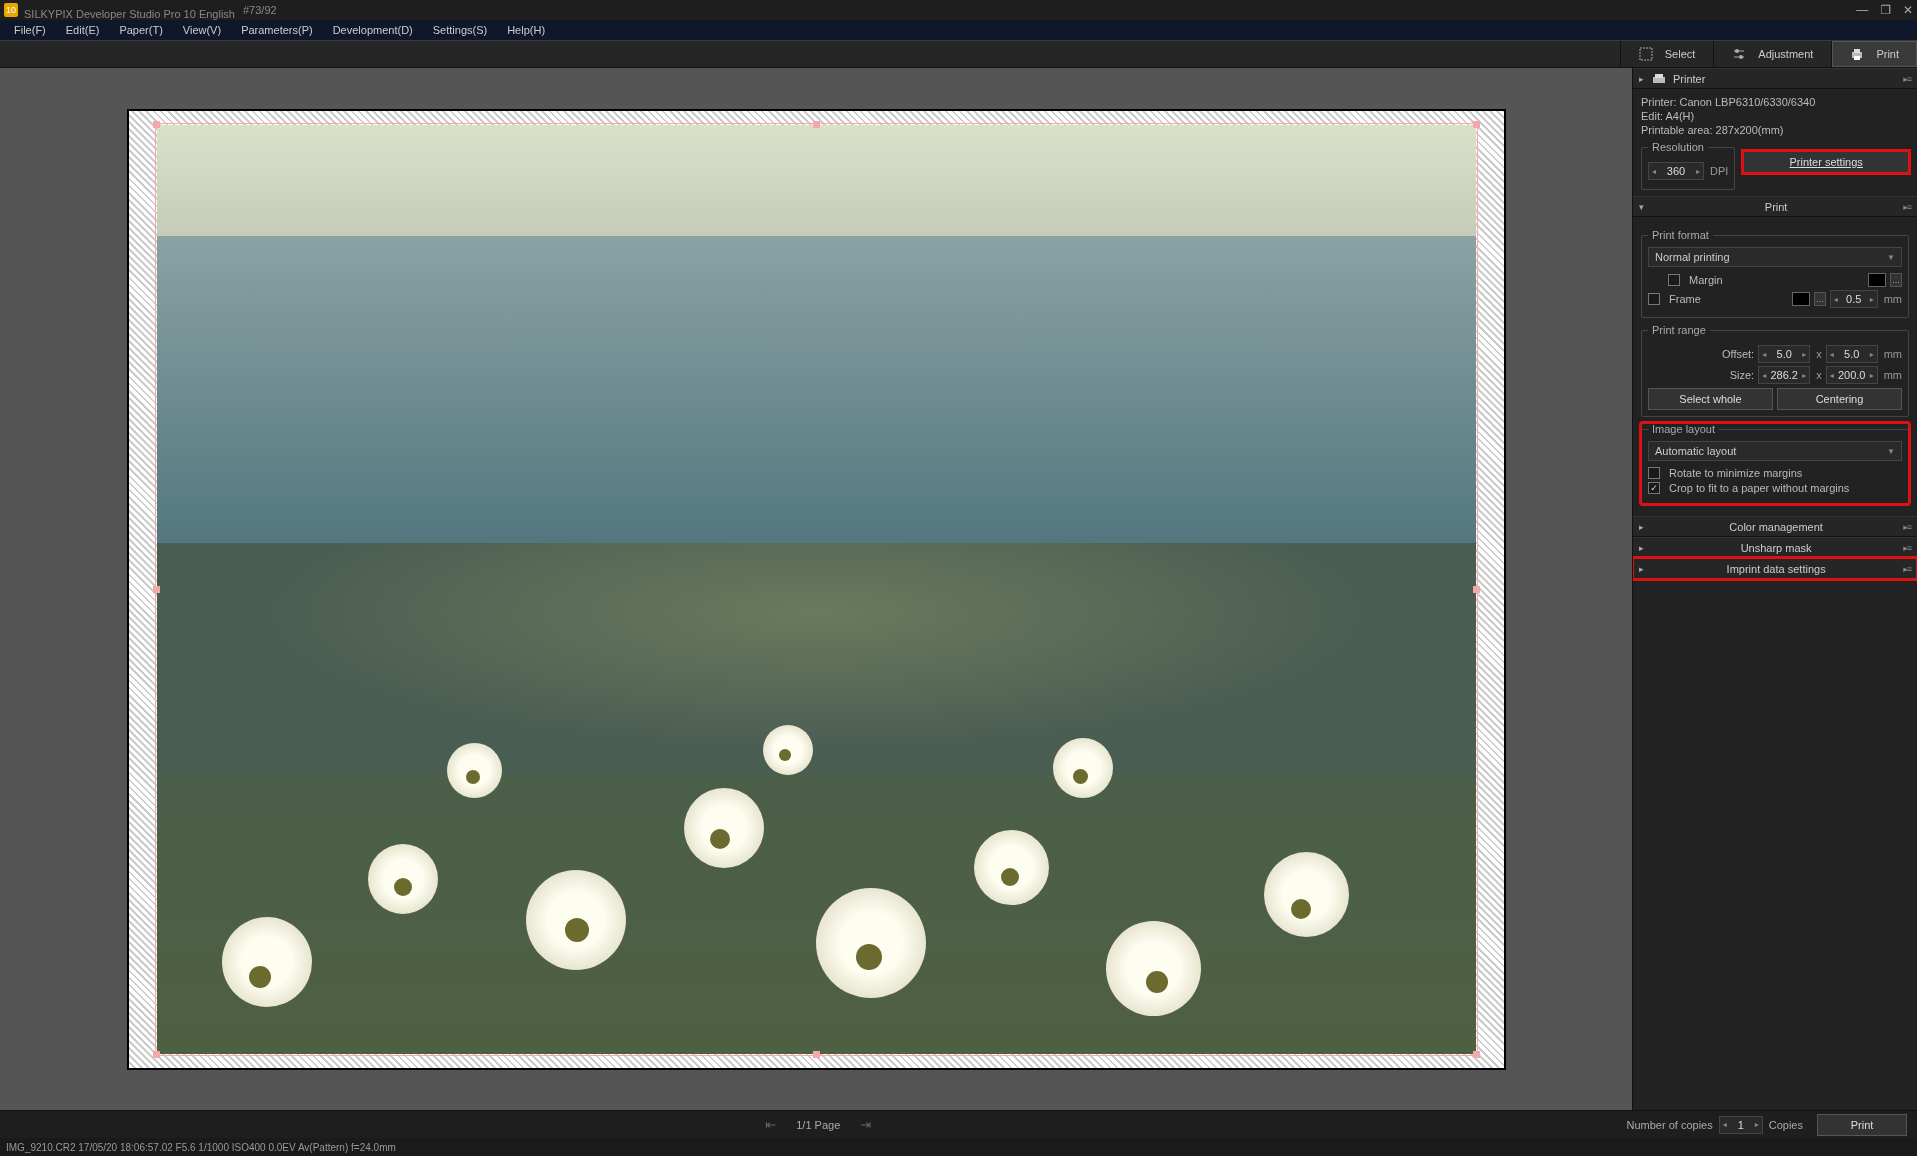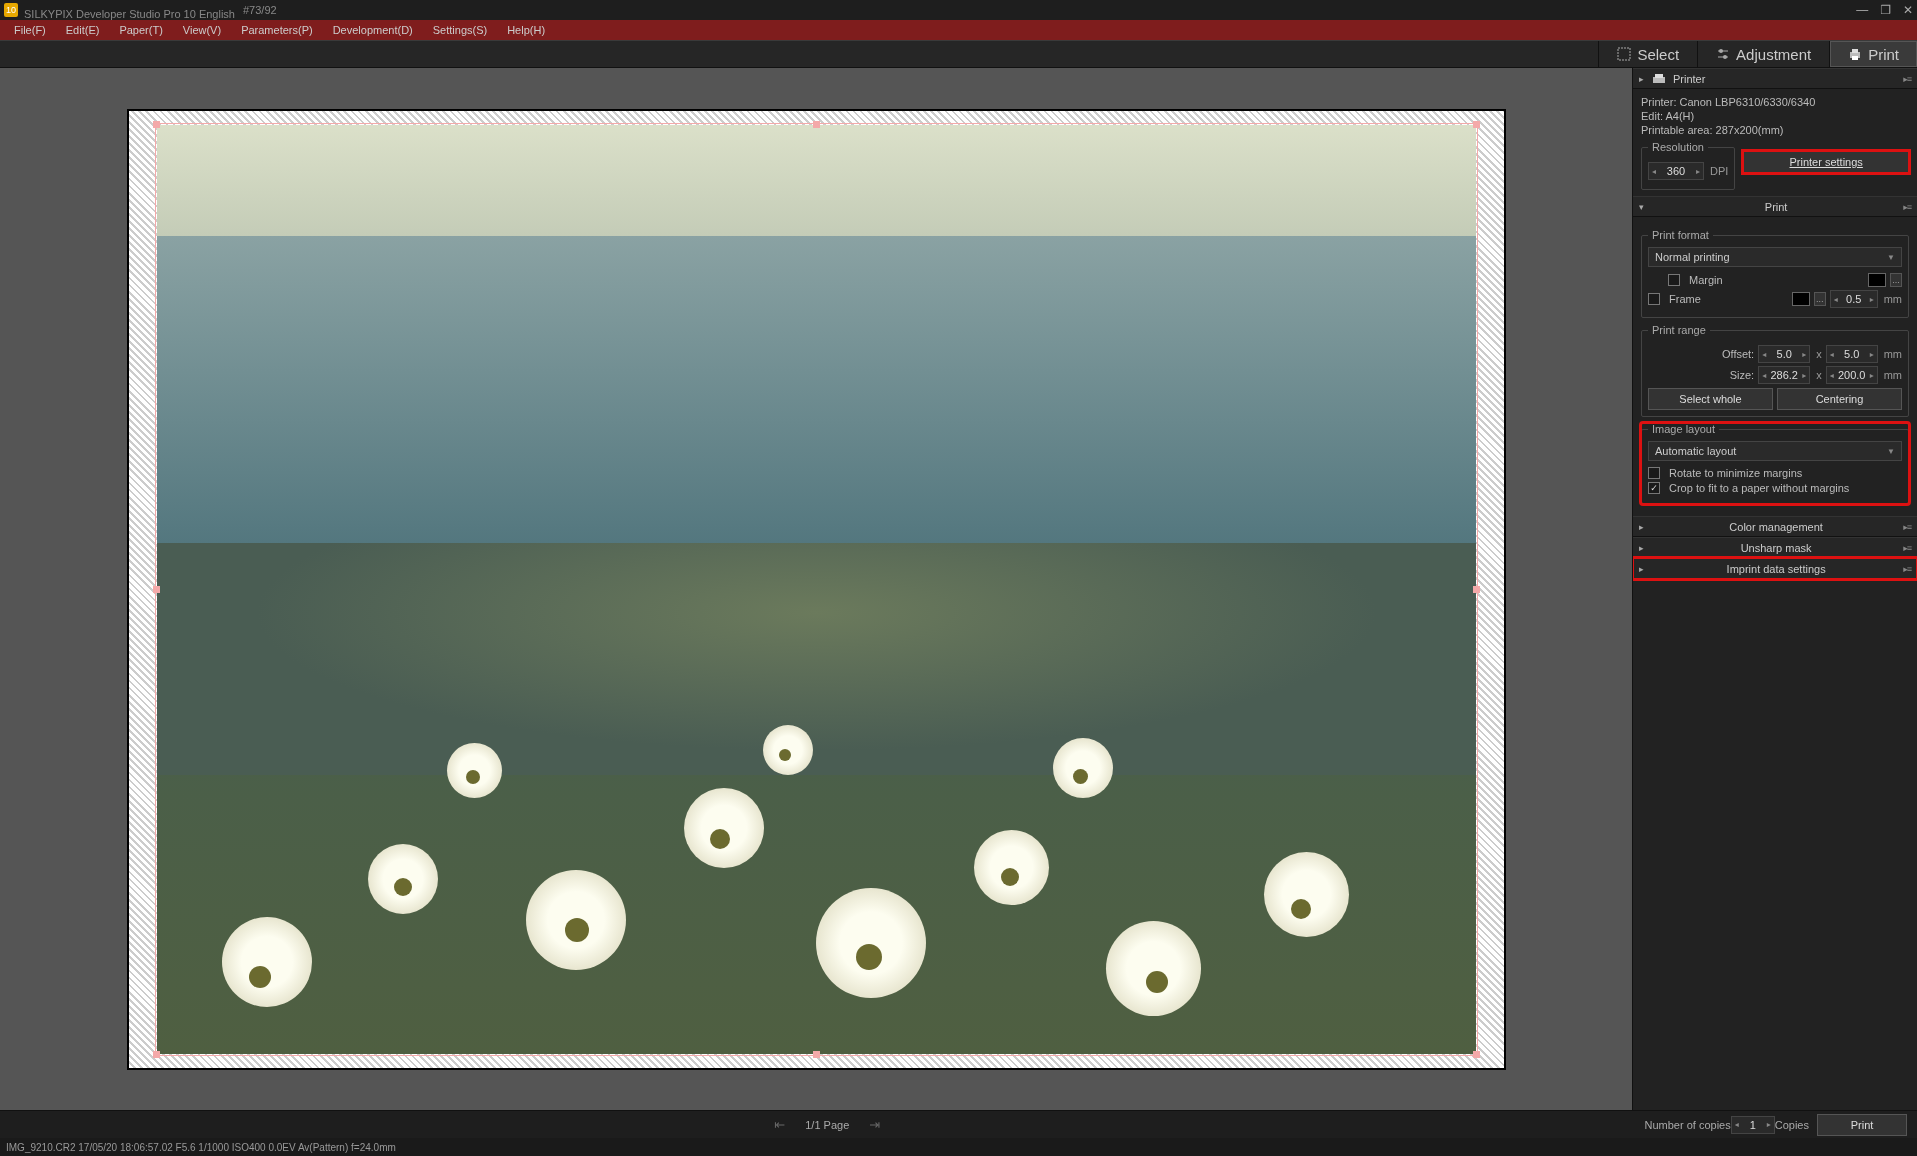--- a/index.html
+++ b/index.html
@@ -7,26 +7,26 @@
 
 
 .titlebar { height: 20px; background: #1e1e1e; display: flex; align-items: center; padding: 0 4px; }
 .titlebar .logo { width: 14px; height: 14px; background: #e6a800; border-radius: 2px; margin-right: 6px; color:#fff; font-size:9px; line-height:14px; text-align:center; }
 .titlebar .title { color: #888; font-size: 11px; margin-top: 8px; }
 .titlebar .hash { color: #888; margin-left: 8px; }
 .titlebar .winbtns { margin-left: auto; display: flex; gap: 12px; color: #aaa; font-size: 12px; }
 .winbtn { cursor: pointer; }
 
 
-.menubar { height: 20px; background: #7f1d1d; display: flex; align-items: center; padding: 0 4px; gap: 0; }
+.menubar { height: 20px; background: #0f172a; display: flex; align-items: center; padding: 0 4px; gap: 0; }
 .menubar .menuitem { color: #ccc; padding: 2px 10px; font-size: 11px; cursor: pointer; }
 
 
 .modetabs { height: 28px; background: #262626; border-top: 1px solid #3a3a3a; border-bottom: 1px solid #111; display: flex; justify-content: flex-end; align-items: stretch; }
-.modetab { display:flex; align-items:center; gap:6px; padding: 0 18px; color:#ccc; font-size:15px; border-left:1px solid #111; cursor:pointer; }
+.modetab { display:flex; align-items:center; gap:12px; padding: 0 18px; color:#ccc; font-size:11px; border-left:1px solid #111; cursor:pointer; }
 .modetab.active { background:#3a3a3a; box-shadow: inset 0 0 0 1px #555; }
 .modetab .ico { width:14px; height:14px; display:inline-block; }
 
 
 .main { display:flex; height: calc(100% - 20px - 20px - 28px - 28px - 18px); }
 .canvas-area { flex:1; background:#555; display:flex; justify-content:center; align-items:center; }
 .sidepanel { width:285px; background:#222; border-left:1px solid #111; overflow-y:auto; }
 
 
 .preview-frame { width: 1375px; height: 957px; background:#fff; outline:2px solid #000; position:relative; }
@@ -76,21 +76,21 @@
 
 .split-btns { display:flex; gap:4px; }
 .split-btns .btn{ flex:1; }
 
 .highlight-red { outline:3px solid #d11; outline-offset:-1px; }
 
 
 .pager { height:28px; background:#1e1e1e; border-top:1px solid #111; display:flex; align-items:center; padding:0 10px; color:#aaa; font-size:11px; }
 .pager .center { position:static; background:none; border-radius:0; flex:1; display:flex; justify-content:center; align-items:center; gap:20px;}
 .pager .nav-ico{ color:#666; font-size:13px; cursor:pointer;}
-.pager .right { display:flex; align-items:center; }
+.pager .right { display:flex; align-items:center; gap:6px; }
 
 .statusbar { height:18px; background:#1a1a1a; display:flex; align-items:center; padding:0 6px; color:#999; font-size:10px;}
 </style>
 </head>
 <body>
 
 <div class="titlebar">
   <div class="logo">10</div>
   <span class="title">SILKYPIX Developer Studio Pro 10 English</span>
   <span class="hash">#73/92</span>

